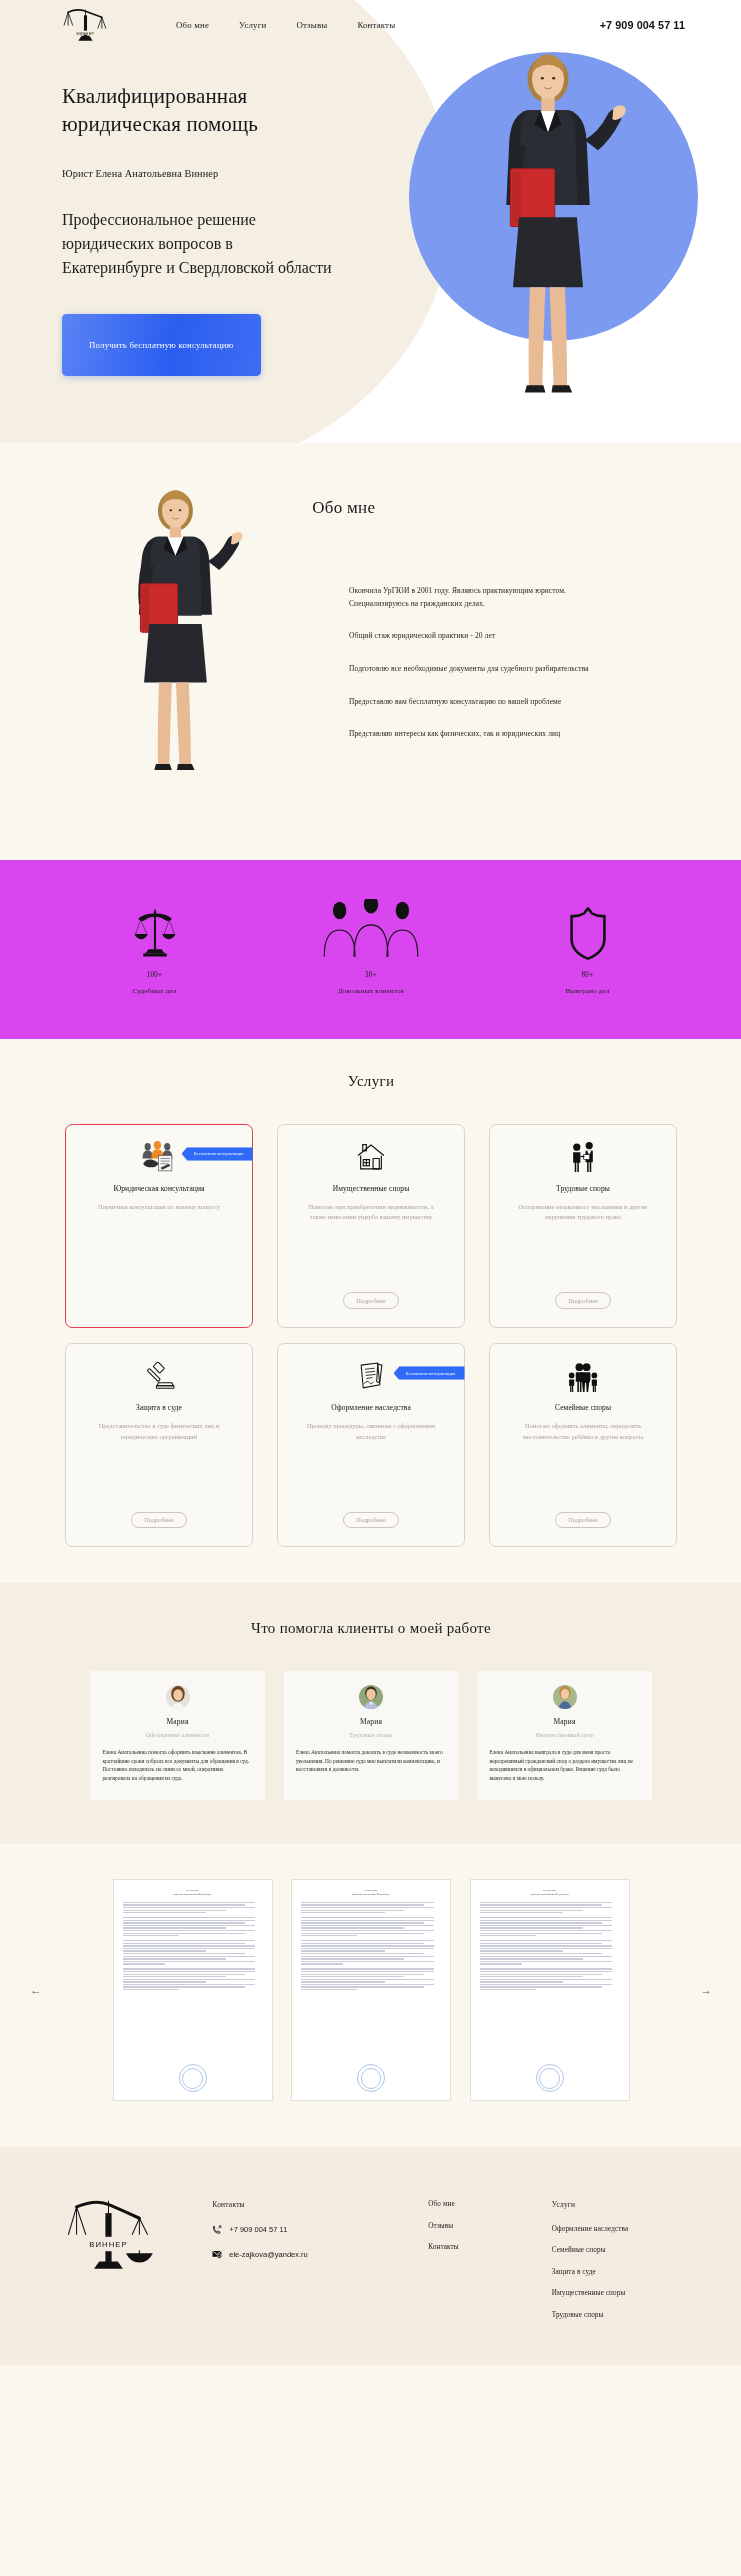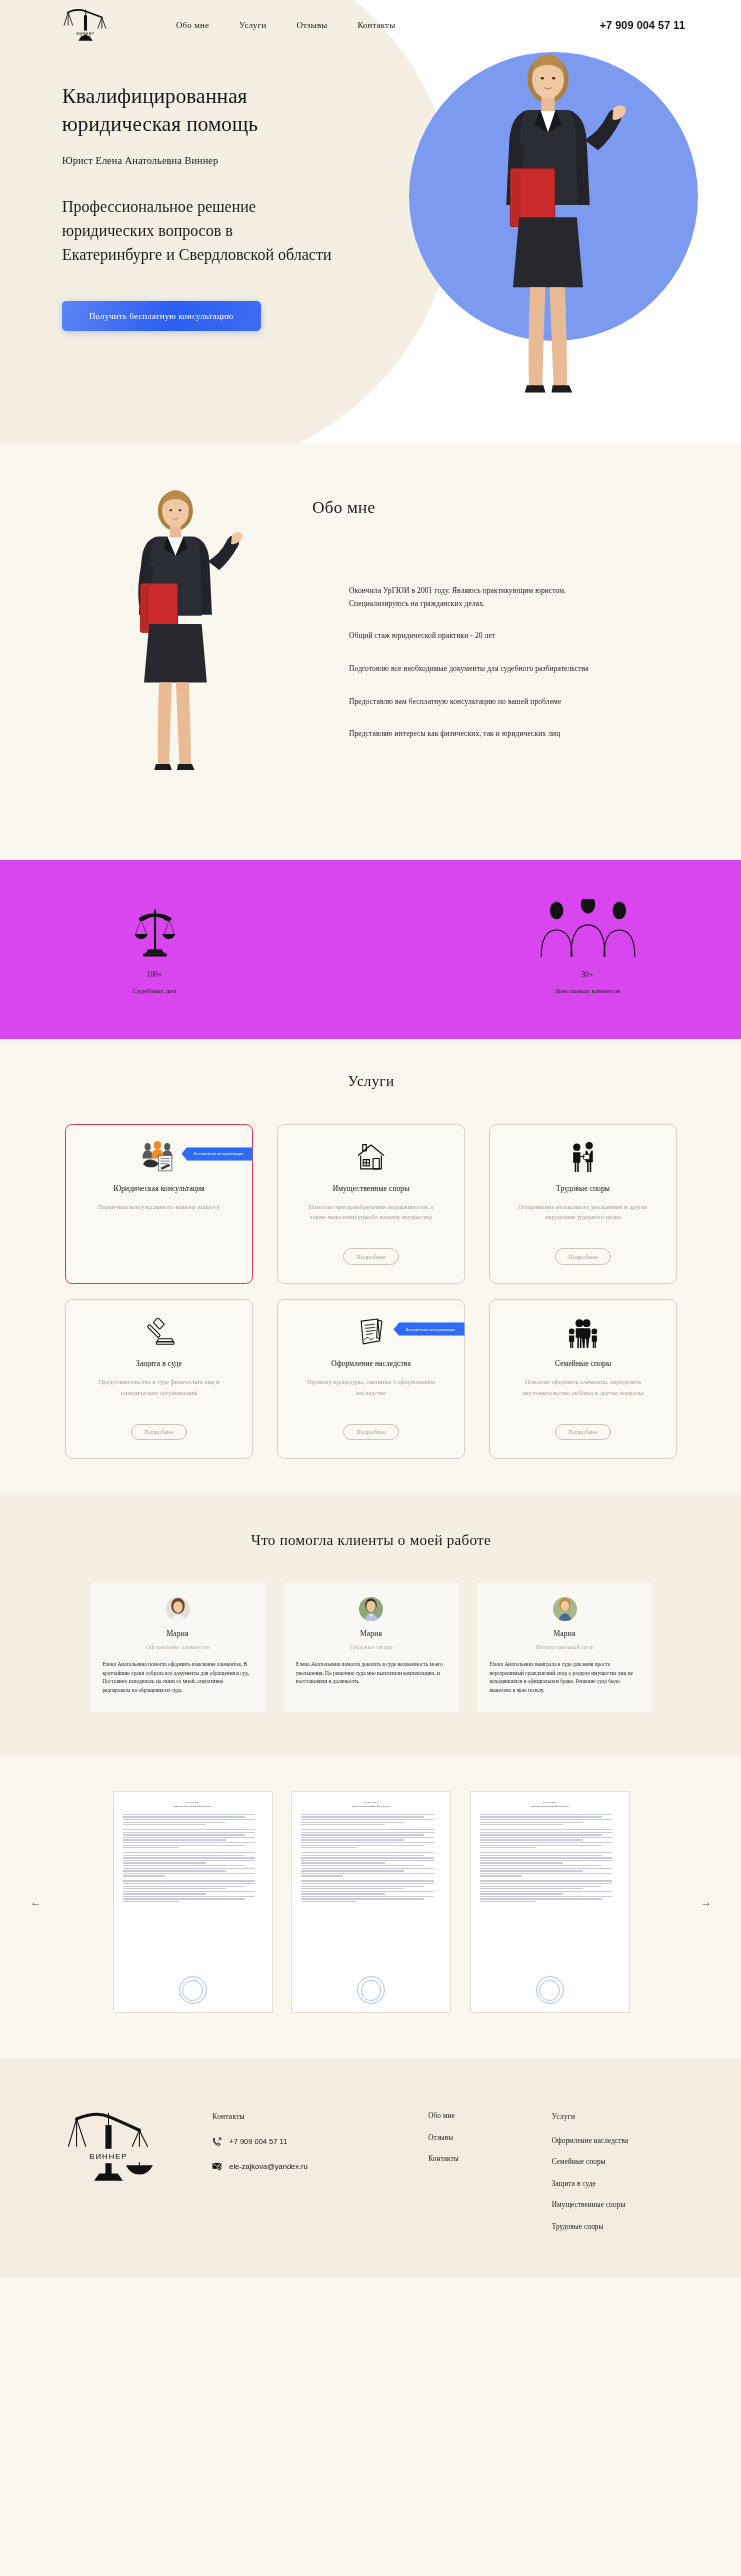--- a/index.html
+++ b/index.html
@@ -84,38 +84,38 @@
   }
   .hero-title {
     font-size: 21px;
     line-height: 1.34;
     font-weight: normal;
     letter-spacing: 0.1px;
     color: #16161a;
     max-width: 289px;
   }
   .hero-subtitle {
-    margin-top: 17px;
+    margin-top: 30px;
     font-size: 10.3px;
     letter-spacing: 0.1px;
     color: #222;
   }
   .hero-desc {
     margin-top: 29px;
     font-size: 16px;
     line-height: 1.5;
     color: #1d1d1d;
     max-width: 273px;
   }
   .hero-cta {
     margin-top: 34px;
     display: inline-block;
     border: none;
     cursor: pointer;
-    padding: 10px 27px;
+    padding: 26px 27px;
     border-radius: 4.6px;
     background: linear-gradient(100deg, #5a83f5 0%, #2b5ef0 55%, #3e6df3 100%);
     color: #ffffff;
     font-size: 8.8px;
     font-family: "Liberation Serif", serif;
     letter-spacing: 0.2px;
     box-shadow: 0 1.5px 6.2px rgba(43,94,240,.28);
   }
   
   .lawyer {
@@ -182,21 +182,21 @@
     display: grid;
     grid-template-columns: repeat(3, 188px);
     gap: 15.5px 24px;
     justify-content: center;
   }
   .card {
     position: relative;
     background: #fbf9f3;
     border: 0.5px solid #d8d4ca;
     border-radius: 7.2px;
-    height: 160px;
+    height: 204px;
     padding: 13.4px 13.4px 10.3px;
     display: flex;
     flex-direction: column;
     align-items: center;
     cursor: pointer;
   }
   .card.highlight { border: 0.8px solid #e03c52; }
   .card-icon { height: 38px; display: flex; align-items: center; justify-content: center; }
   .card-icon svg { display: block; }
   .card-title {
@@ -532,20 +532,29 @@
           <ellipse cx="166" cy="22" rx="13" ry="17" fill="#111"></ellipse>
           <path d="M136 112 q0 -52 30 -52 q30 0 30 52" fill="none" stroke="#111" stroke-width="2.2"></path>
           <ellipse cx="105" cy="10" rx="14" ry="18" fill="#111"></ellipse>
           <path d="M72 112 q0 -62 33 -62 q33 0 33 62" fill="none" stroke="#111" stroke-width="2.2"></path>
         </svg>
       </div>
       <div class="stat-value">30+</div>
       <div class="stat-label">Довольных клиентов</div>
     </div>
 
+    <div class="stat">
+      <div class="stat-icon">
+        <svg width="38" height="54" viewBox="0 0 74 104" xmlns="http://www.w3.org/2000/svg">
+          <path d="M37 4 l8 10 q10 6 24 5 v44 q0 26 -32 39 q-32 -13 -32 -39 v-44 q14 1 24 -5z" fill="none" stroke="#111" stroke-width="5" stroke-linejoin="round"></path>
+        </svg>
+      </div>
+      <div class="stat-value">80+</div>
+      <div class="stat-label">Выиграно дел</div>
+    </div>
   </div>
 </section>
 
 <section class="services">
   <h2 class="section-title">Услуги</h2>
   <div class="cards-grid">
 
     <div class="card highlight">
       <div class="ribbon">Бесплатная консультация</div>
       <div class="card-icon">

